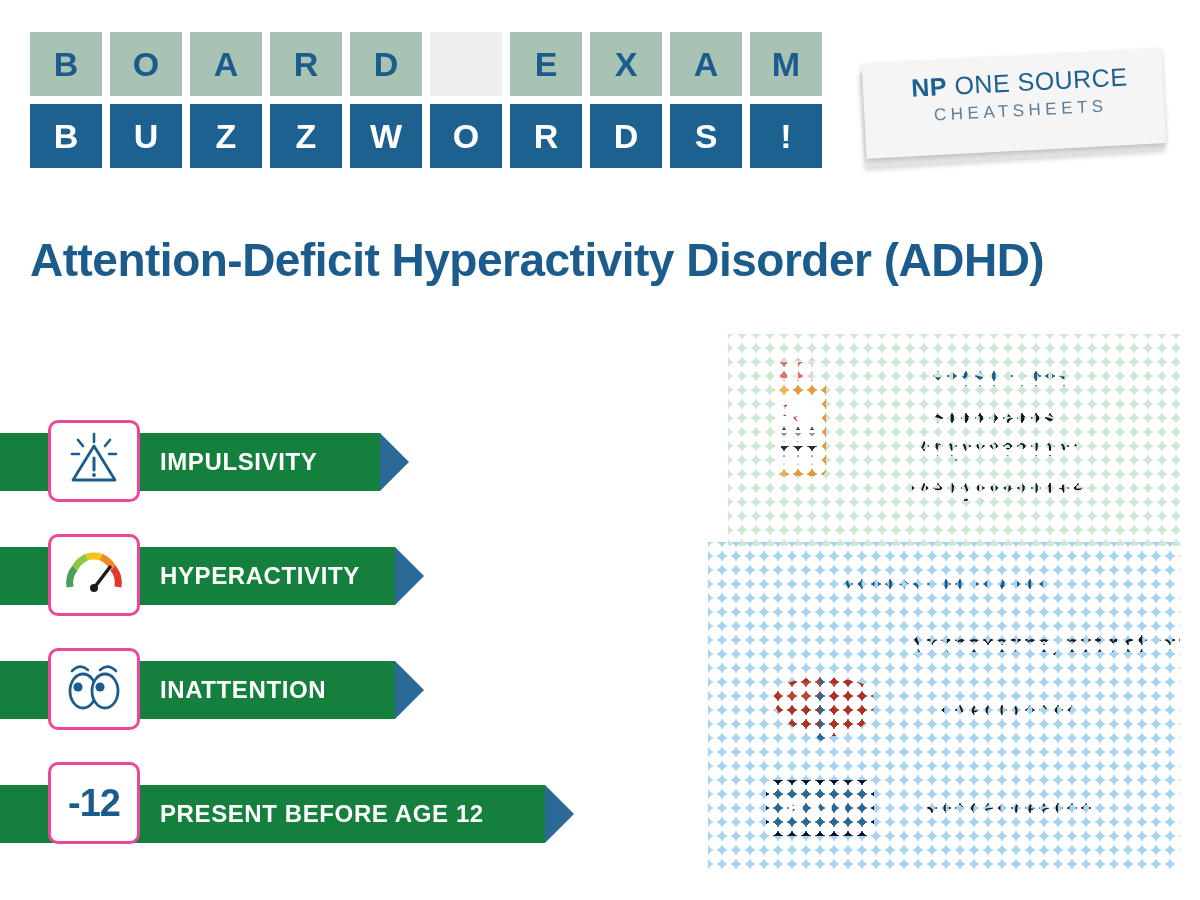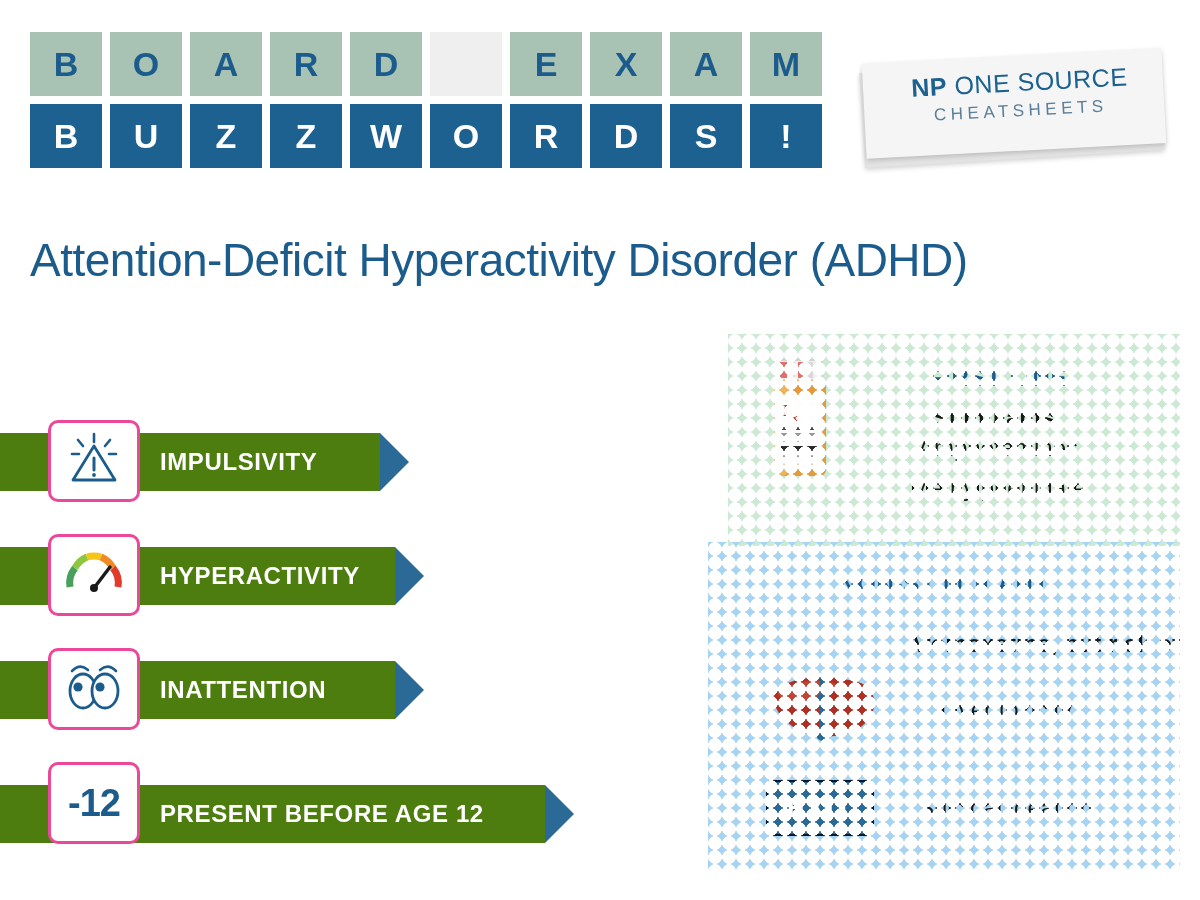--- a/index.html
+++ b/index.html
@@ -108,21 +108,21 @@
   }
 
   
   .page-title {
     position: absolute;
     top: 232px;
     left: 30px;
     width: 1150px;
     font-size: 46px;
     line-height: 1.23;
-    font-weight: normal;
+    font-weight: bold;
     color: #1c5c8c;
     letter-spacing: -0.5px;
   }
 
   
   .features {
     position: absolute;
     top: 420px;
     left: 0px;
     width: 620px;
@@ -130,21 +130,21 @@
   .feature {
     position: relative;
     height: 82px;
     margin-bottom: 32px;
   }
   .arrow {
     position: absolute;
     left: 0;
     top: 13px;
     height: 58px;
-    background: #4d7c0f;
+    background: #15803d;
     display: flex;
     align-items: center;
   }
   .arrow.a1 { width: 380px; }
   .arrow.a2 { width: 395px; }
   .arrow.a3 { width: 395px; }
   .arrow.a4 { width: 545px; margin-top: 10px; }
   .arrow:after {
     content: "";
     position: absolute;
@@ -251,21 +251,21 @@
     align-items: center;
   }
   .risk-row .rtext {
     font-size: 24px;
     color: #1a1a1a;
   }
   .exit-sign {
     width: 108px;
     height: 56px;
     background: #2b6a96;
-    border: 2px solid #0f172a;
+    border: 5px solid #0f172a;
     border-radius: 5px;
     display: flex;
     align-items: center;
     justify-content: center;
     box-sizing: border-box;
   }
   .exit-sign span {
     color: #ffffff;
     font-size: 27px;
     font-weight: bold;

